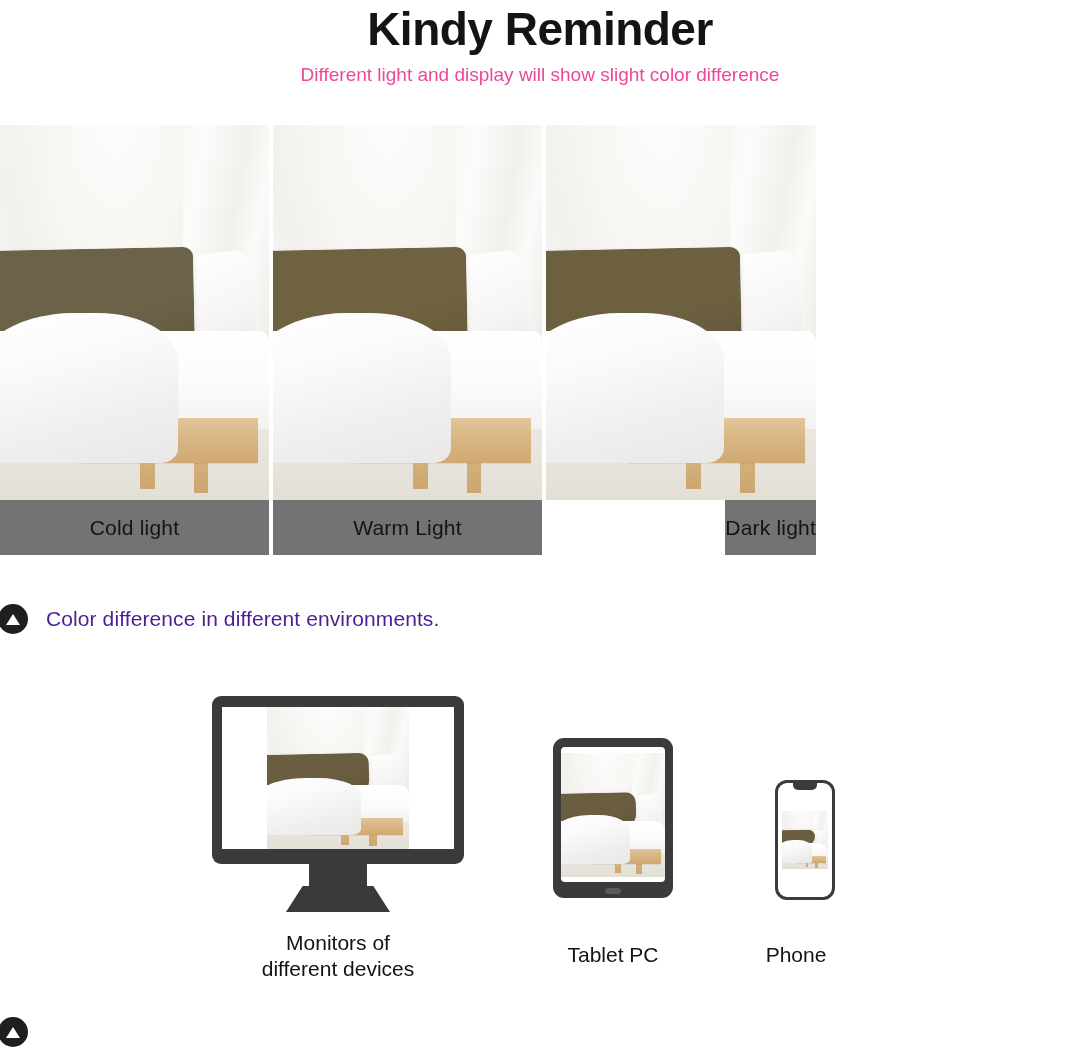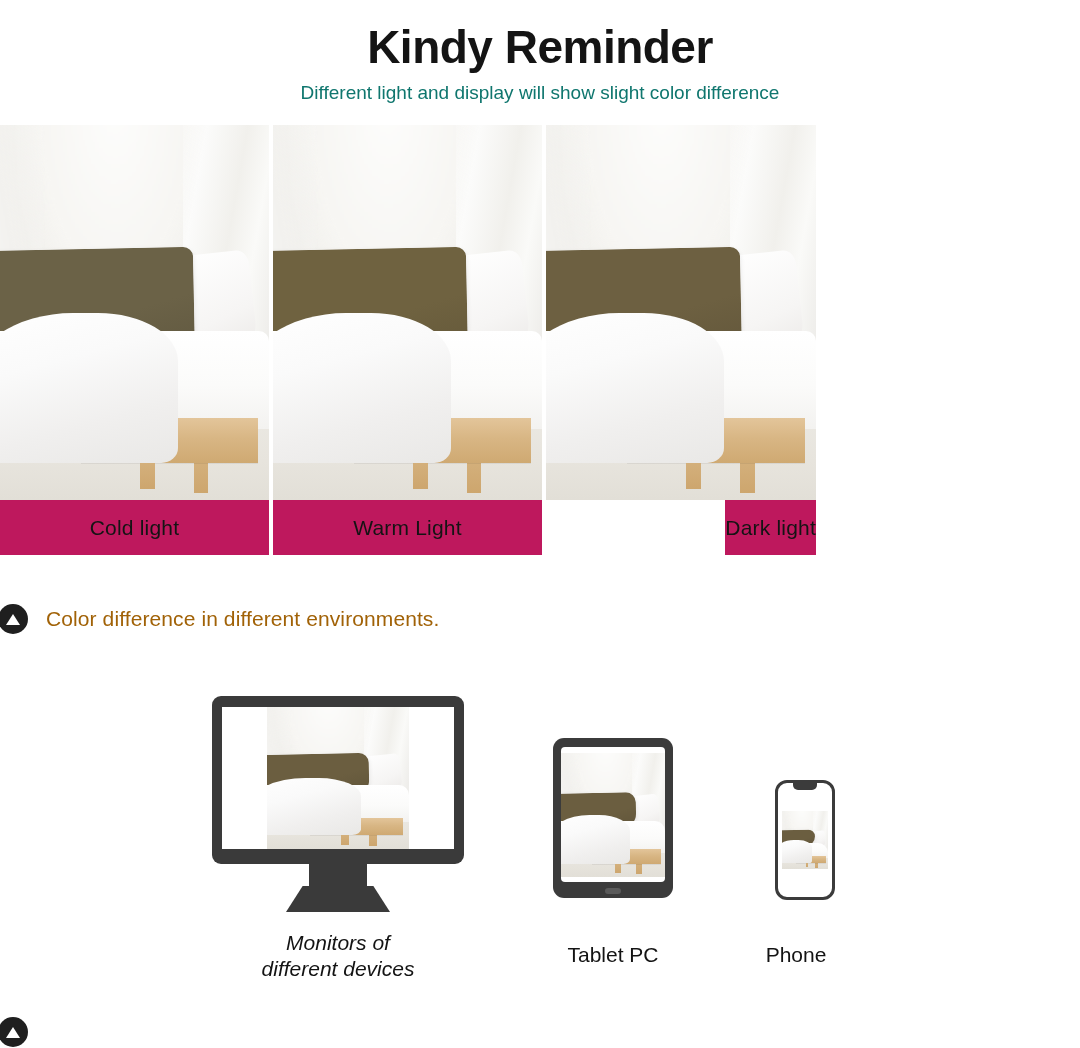--- a/index.html
+++ b/index.html
@@ -1,36 +1,36 @@
 <!DOCTYPE html>
 <html><head>
 <meta charset="utf-8">
 <style>
   * { margin:0; padding:0; box-sizing:border-box; }
   html,body { width:1080px; height:1048px; background:#ffffff; }
   body { font-family:"Liberation Sans", sans-serif; color:#111; position:relative; overflow:hidden; }
 
   
-  .header { width:1080px; padding-top:20px; text-align:center; }
+  .header { width:1080px; padding-top:2px; text-align:center; }
   .title {
     font-size:46px; font-weight:bold; letter-spacing:-0.5px;
     color:#141414; line-height:54px;
   }
   .subtitle {
-    font-size:19px; font-weight:400; color:#0f766e;
+    font-size:19px; font-weight:400; color:#ec4899;
     line-height:26px; margin-top:6px;
   }
 
   
   .grid { position:absolute; top:125px; left:0; width:1080px; height:430px; display:flex; }
   .cell { width:269px; height:430px; margin-right:4px; display:flex; flex-direction:column; }
   .cell:last-child { margin-right:0; width:270px;align-items:flex-end; }
   .photo { width:100%; height:375px; position:relative; overflow:hidden; background:#efeeea; }
   .caption {
-    flex:1; background:#be185d; display:flex; align-items:center; justify-content:center;
+    flex:1; background:#737373; display:flex; align-items:center; justify-content:center;
     font-size:21px; color:#141414; letter-spacing:0.2px;
   }
 
   
   .scene { position:absolute; inset:0; }
   .scene .wall {
     position:absolute; inset:0;
     background:linear-gradient(175deg,#f2f1ed 0%,#ecebe6 45%,#e6e4dd 100%);
   }
   .scene .canopy {
@@ -95,21 +95,21 @@
   .bullet {
     width:30px; height:30px; border-radius:50%; background:#1f1f1f;
     margin-left:-2px; display:flex; align-items:center; justify-content:center;
     flex:0 0 auto;
   }
   .bullet i {
     display:block; width:0; height:0;
     border-left:7px solid transparent; border-right:7px solid transparent;
     border-bottom:11px solid #ffffff;
   }
-  .note-text { margin-left:18px; font-size:21px; color:#a16207; letter-spacing:0.1px; white-space:nowrap; }
+  .note-text { margin-left:18px; font-size:21px; color:#4c1d95; letter-spacing:0.1px; white-space:nowrap; }
 
   
   .devices { position:absolute; top:672px; left:0; width:1080px; height:310px; }
 
   .device { position:absolute; }
 
   
   .monitor { left:212px; top:24px; width:252px; }
   .monitor .bezel {
     width:252px; height:168px; background:#3a3a3a; border-radius:9px;
@@ -159,21 +159,21 @@
   .thumb .scene { position:absolute; inset:0; }
   .thumb-monitor { width:142px; height:142px; }
   .thumb-tablet  { width:104px; height:124px; }
   .thumb-phone   { width:46px; height:58px; }
 
   
   .dev-label {
     position:absolute; text-align:center; font-size:21px; color:#131313;
     line-height:26px;
   }
-  .lbl-monitor { left:190px; top:258px; width:296px;font-style:italic; }
+  .lbl-monitor { left:190px; top:258px; width:296px; }
   .lbl-tablet  { left:493px; top:270px; width:240px; }
   .lbl-phone   { left:696px; top:270px; width:200px; }
 </style>
 </head>
 <body>
 
 <div class="header">
   <div class="title">Kindy Reminder</div>
   <div class="subtitle">Different light and display will show slight color difference</div>
 </div>

